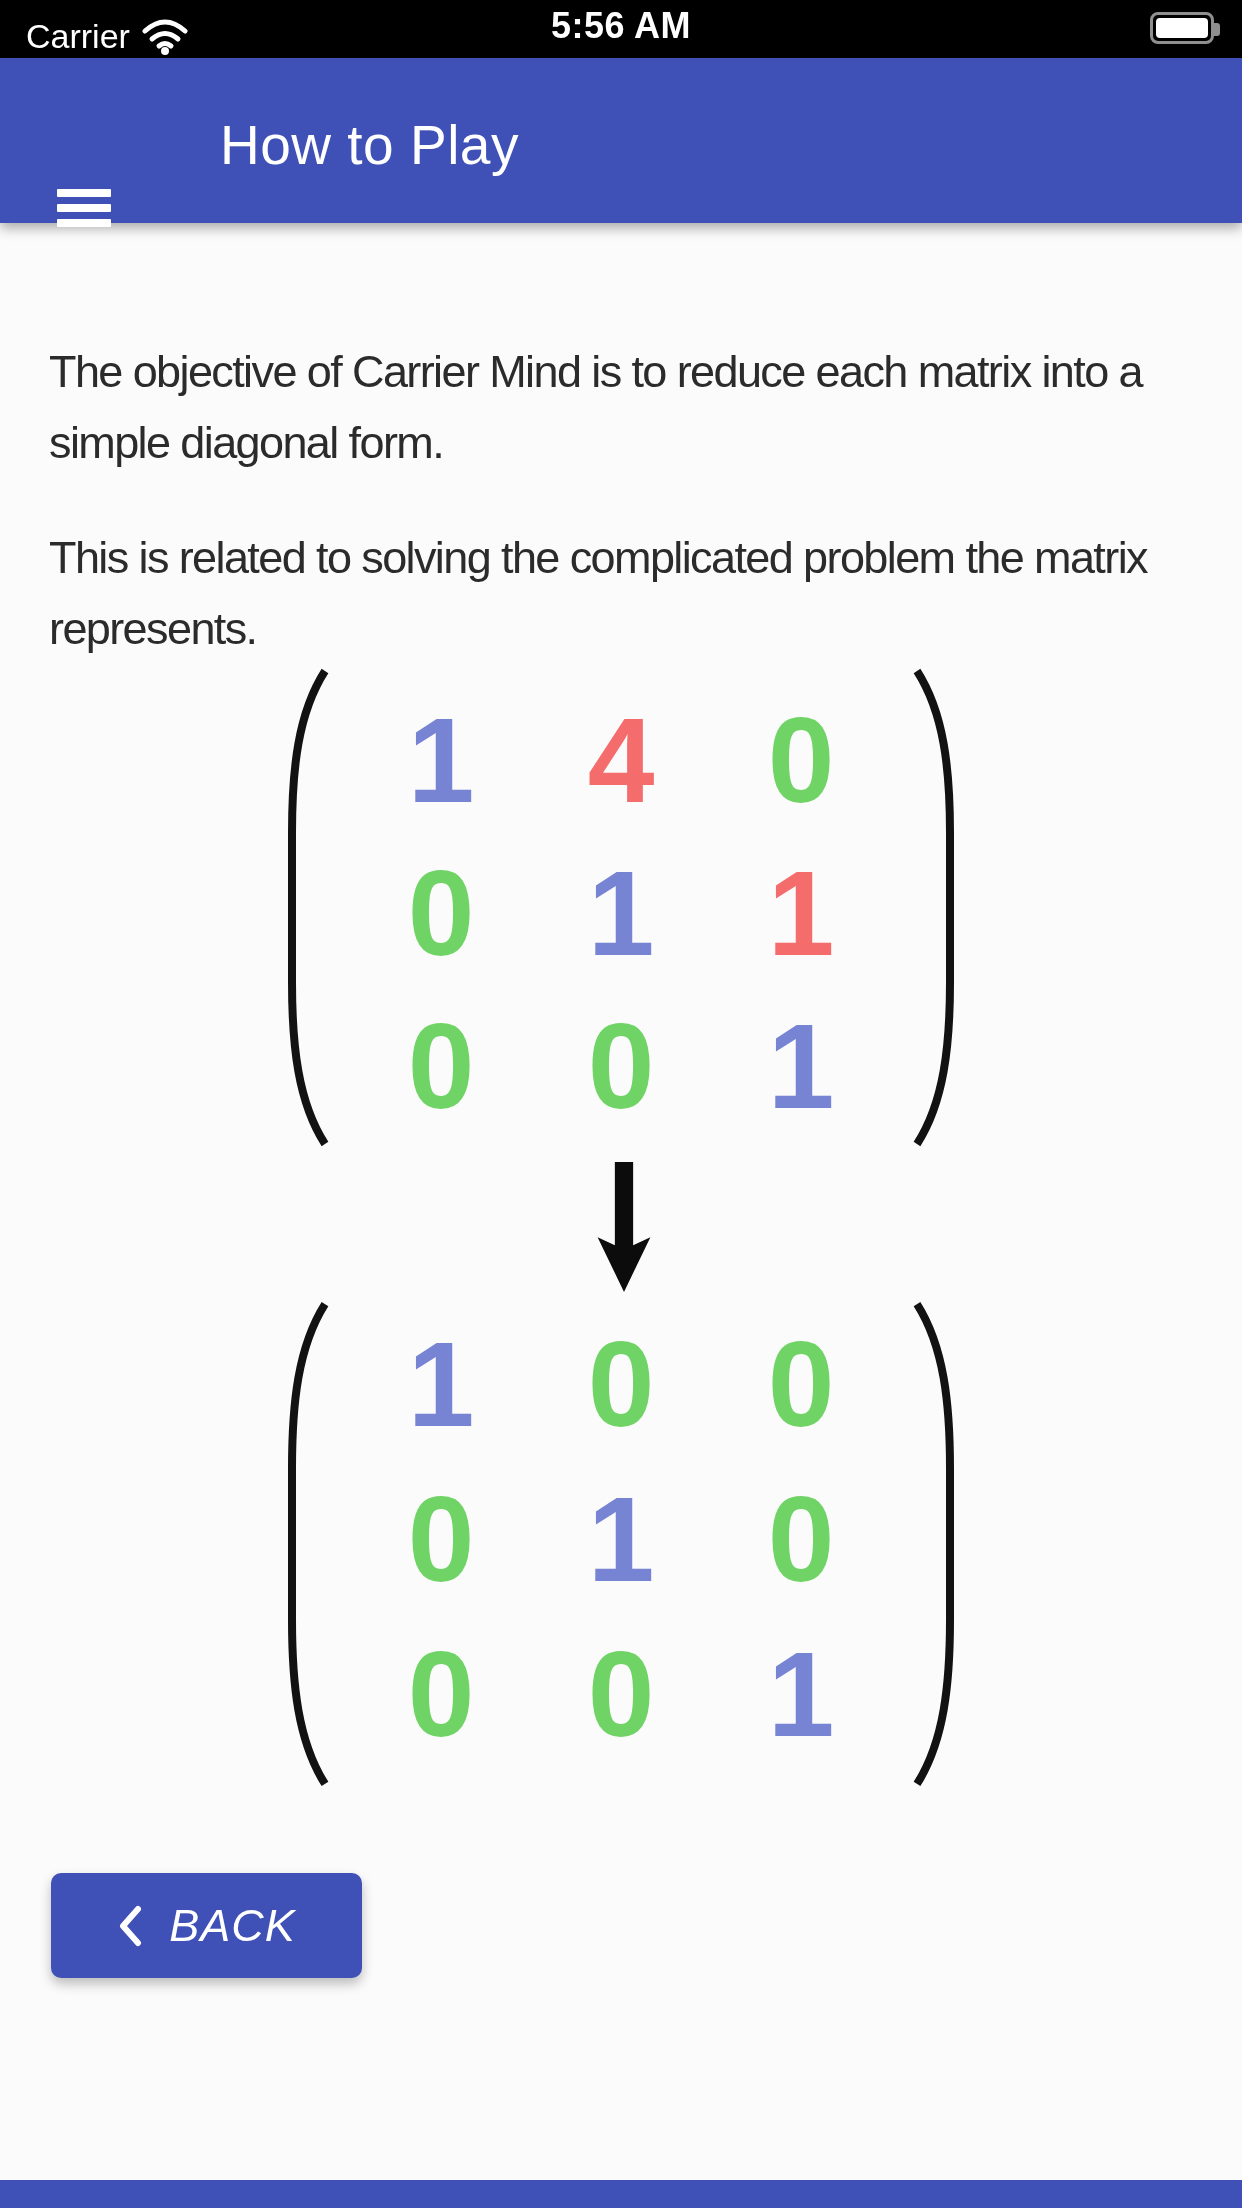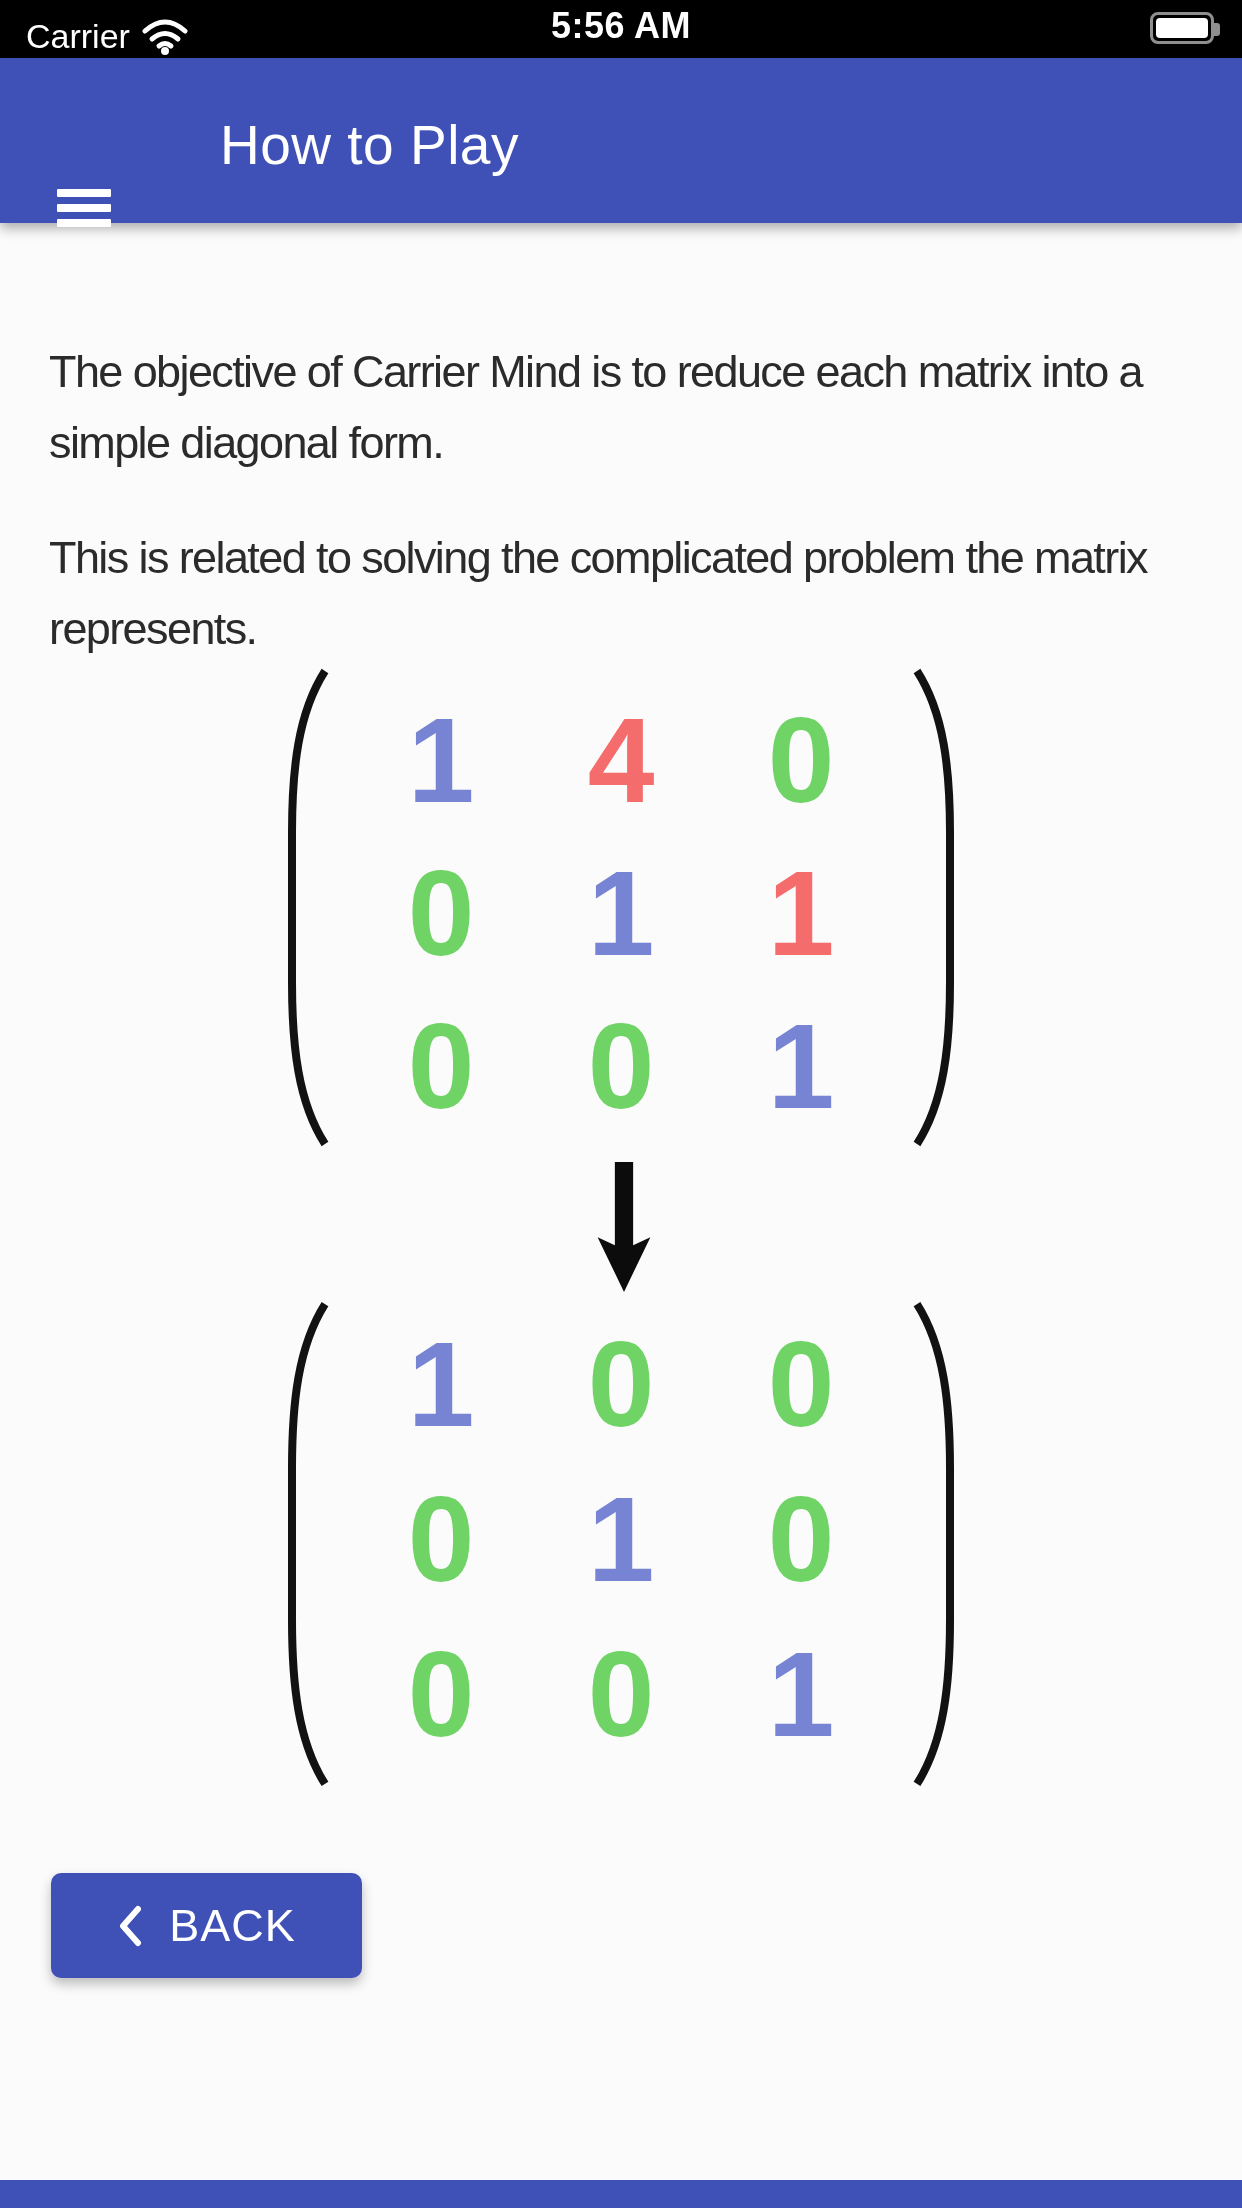--- a/index.html
+++ b/index.html
@@ -69,21 +69,21 @@
 
   
   .down-arrow{position:absolute;left:588px;top:1162px;width:72px;height:132px;}
 
   
   .nav-button{
     position:absolute;top:1873px;width:311px;height:105px;
     background:#3f50b6;border-radius:10px;
     box-shadow:0 6px 12px rgba(0,0,0,0.25);
     display:flex;align-items:center;justify-content:center;gap:26px;
-    color:#fff;font-size:45px;font-weight:500;letter-spacing:1px;cursor:pointer;
+    color:#fff;font-size:45px;font-weight:500;letter-spacing:1px;cursor:pointer;font-style:italic;
   }
   .nav-button.back{left:51px;}
   .nav-button.next{left:880px;}
   .chev{width:26px;height:42px;}
 
   
   .bottom-bar{position:absolute;left:0;bottom:0;width:1242px;height:28px;background:#3f50b6;}
 </style>
 </head>
 <body>

